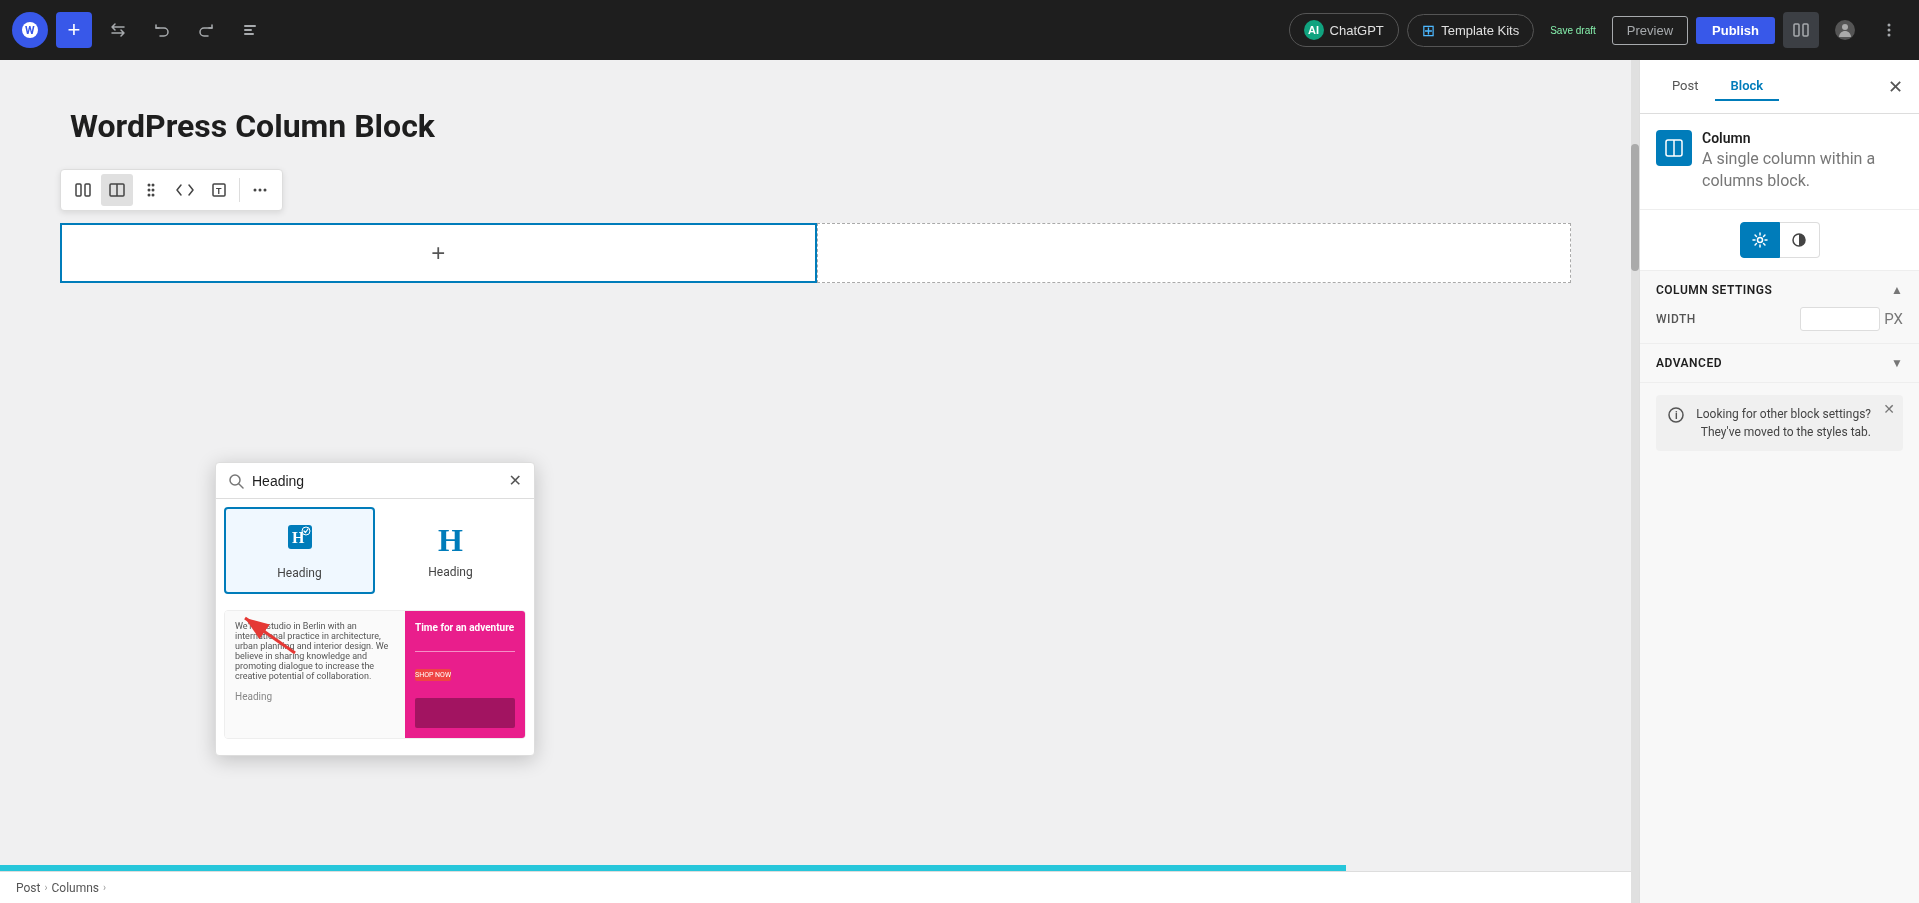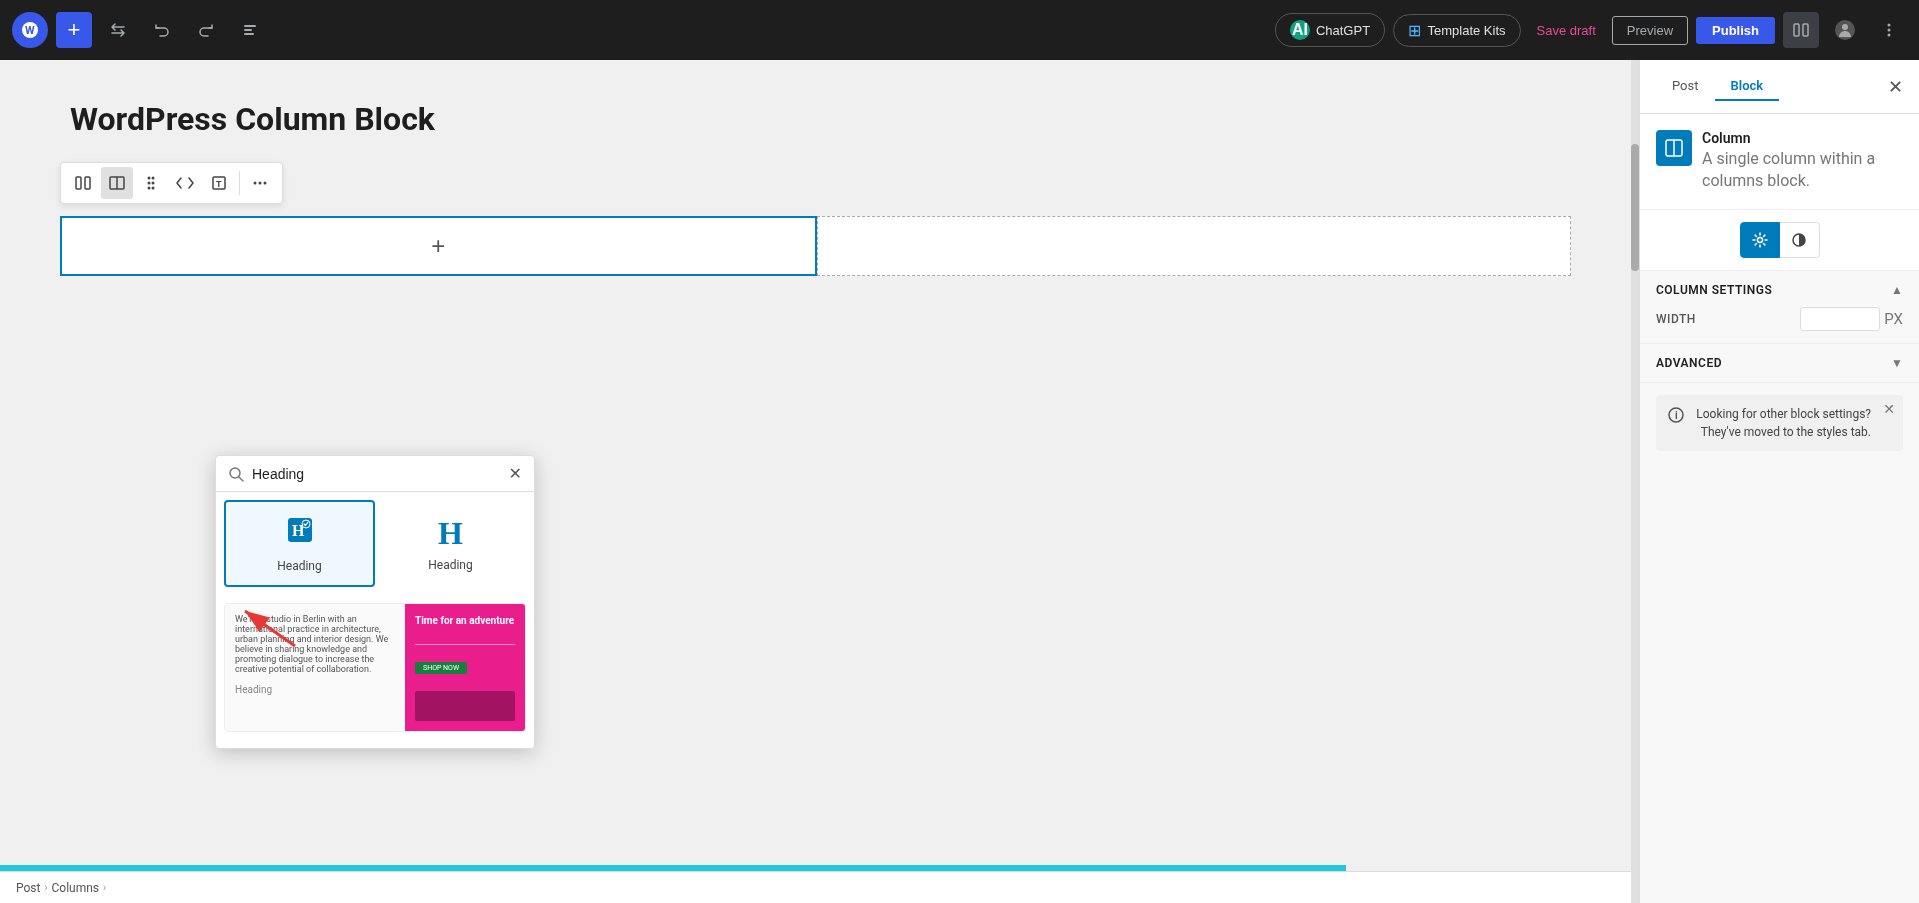--- a/index.html
+++ b/index.html
@@ -22,32 +22,32 @@
     }
     .topbar-btn.add-btn { background: #3858e9; color: white; font-size: 22px; font-weight: 300; }
     .topbar-divider { flex: 1; }
     .topbar-right { display: flex; align-items: center; gap: 8px; }
 
     .chatgpt-btn {
       display: flex; align-items: center; gap: 6px; padding: 6px 14px;
       border: 1.5px solid #555; border-radius: 20px; background: transparent;
       color: #e0e0e0; cursor: pointer; font-size: 13px; font-weight: 500;
     }
-    .chatgpt-btn .gpt-icon { width: 20px; height: 20px; background: #10a37f; border-radius: 50%; display: flex; align-items: center; justify-content: center; color: white; font-size: 16px; font-weight: bold; }
+    .chatgpt-btn .gpt-icon { width: 20px; height: 20px; background: #10a37f; border-radius: 50%; display: flex; align-items: center; justify-content: center; color: white; font-size: 11px; font-weight: bold; }
 
     .template-kits-btn {
       display: flex; align-items: center; gap: 6px; padding: 6px 14px;
       border: 1.5px solid #555; border-radius: 20px; background: transparent;
       color: #e0e0e0; cursor: pointer; font-size: 13px; font-weight: 500;
     }
     .template-kits-btn .tk-icon { color: #4db8ff; font-size: 16px; }
 
     .save-draft-btn {
-      background: transparent; border: none; color: #ec4899; cursor: pointer;
-      font-size: 13px; padding: 6px 8px;
+      background: transparent; border: none; color: #86efac; cursor: pointer;
+      font-size: 10px; padding: 6px 8px;
     }
     .preview-btn {
       background: transparent; border: 1.5px solid #a7aaad; color: #a7aaad;
       border-radius: 3px; cursor: pointer; font-size: 13px; padding: 6px 14px;
     }
     .publish-btn {
       background: #3858e9; border: none; color: white; border-radius: 3px;
       cursor: pointer; font-size: 13px; font-weight: 600; padding: 6px 16px;
     }
     .topbar-icon-btn {
@@ -58,21 +58,21 @@
     .topbar-icon-btn.active { background: #3c3f44; }
 
     
     .main-layout {
       display: flex; flex: 1; overflow: hidden;
     }
 
     
     .editor-area {
       flex: 1; overflow: auto; background: #f0f0f1; position: relative;
-      display: flex; flex-direction: column;
+      display: flex; flex-direction: column; margin-top: 7px;
     }
 
     .editor-content {
       padding: 40px 60px 40px 60px; flex: 1;
     }
 
     .post-title {
       font-size: 32px; font-weight: 700; color: #1e1e1e; margin-bottom: 24px;
       padding-left: 10px;
     }
@@ -158,21 +158,21 @@
     }
     .preview-card-left {
       flex: 1; padding: 10px; font-size: 9px; color: #555; background: #fafafa;
     }
     .preview-card-right {
       width: 120px; background: #e91e8c; padding: 10px;
       display: flex; flex-direction: column; gap: 17px;
     }
     .preview-card-right .card-title { color: white; font-size: 10px; font-weight: bold; line-height: 1.3; }
     .preview-card-right .card-line { height: 1px; background: rgba(255,255,255,0.5); }
-    .preview-card-right .card-btn { background: #15803d; color: white; font-size: 7px; padding: 2px 8px; border-radius: 2px; width: fit-content; }
+    .preview-card-right .card-btn { background: #ef4444; color: white; font-size: 7px; padding: 2px 0; border-radius: 2px; width: fit-content; }
     .preview-card-right .card-img { height: 30px; background: rgba(0,0,0,0.3); border-radius: 2px; }
 
     
     .red-arrow {
       position: absolute; left: 165px; top: 380px; z-index: 300;
       pointer-events: none;
     }
 
     
     .bottom-bar {

